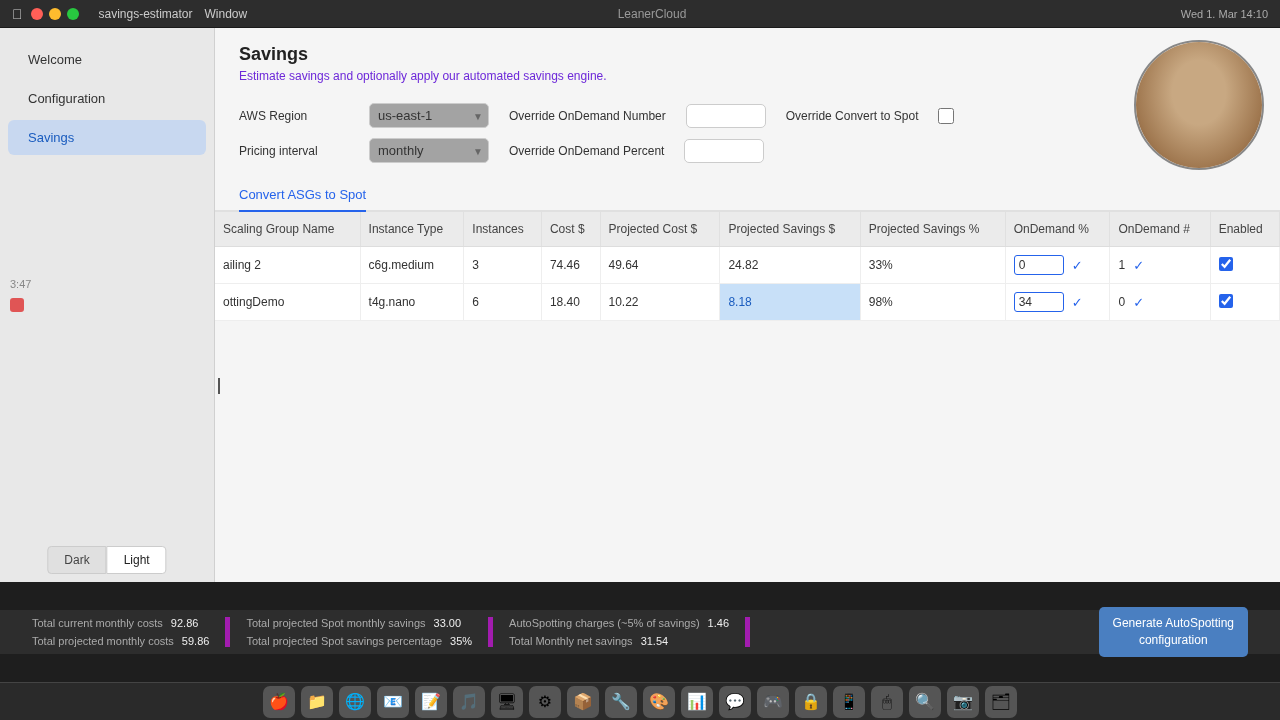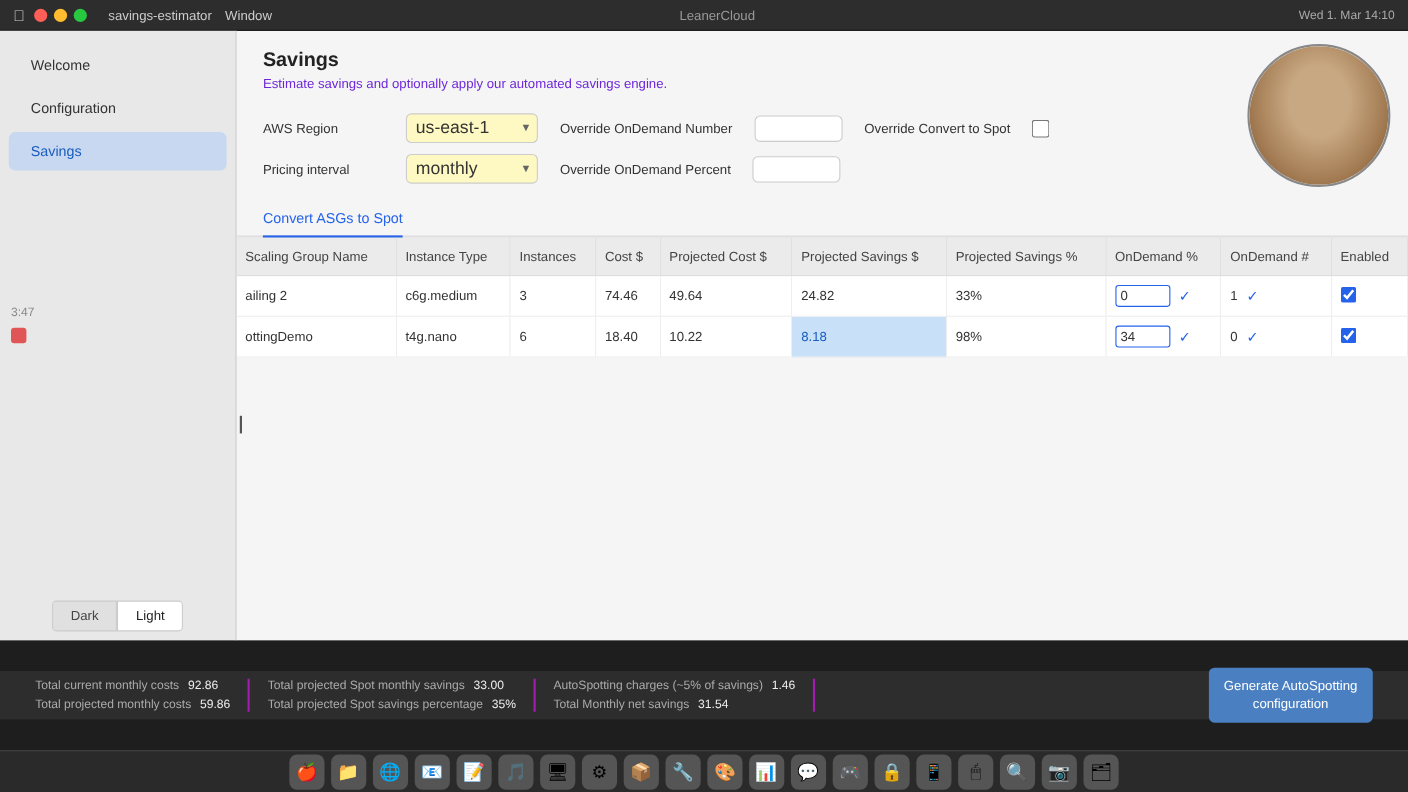--- a/index.html
+++ b/index.html
@@ -155,25 +155,25 @@
       display: flex;
       align-items: center;
       gap: 20px;
     }
     .form-label {
       font-size: 12px;
       color: #333;
       min-width: 110px;
     }
     .form-select {
-      background: #fef9c3;
+      background: #a3a3a3;
       border: 1px solid #ccc;
       border-radius: 5px;
       padding: 4px 24px 4px 8px;
-      font-size: 16px;
+      font-size: 13px;
       color: #333;
       appearance: none;
       -webkit-appearance: none;
       position: relative;
       cursor: pointer;
       min-width: 120px;
     }
     .select-wrapper {
       position: relative;
       display: inline-block;
@@ -293,21 +293,21 @@
       display: flex;
       align-items: center;
       padding: 0 16px;
       gap: 0;
     }
     .footer-stat {
       display: flex;
       align-items: center;
       gap: 6px;
       padding: 0 16px;
-      border-right: 2px solid #a21caf;
+      border-right: 5px solid #a21caf;
       flex-direction: column;
       justify-content: center;
       align-items: flex-start;
     }
     .footer-stat:last-child {
       border-right: none;
     }
     .footer-stat-row {
       display: flex;
       align-items: center;

